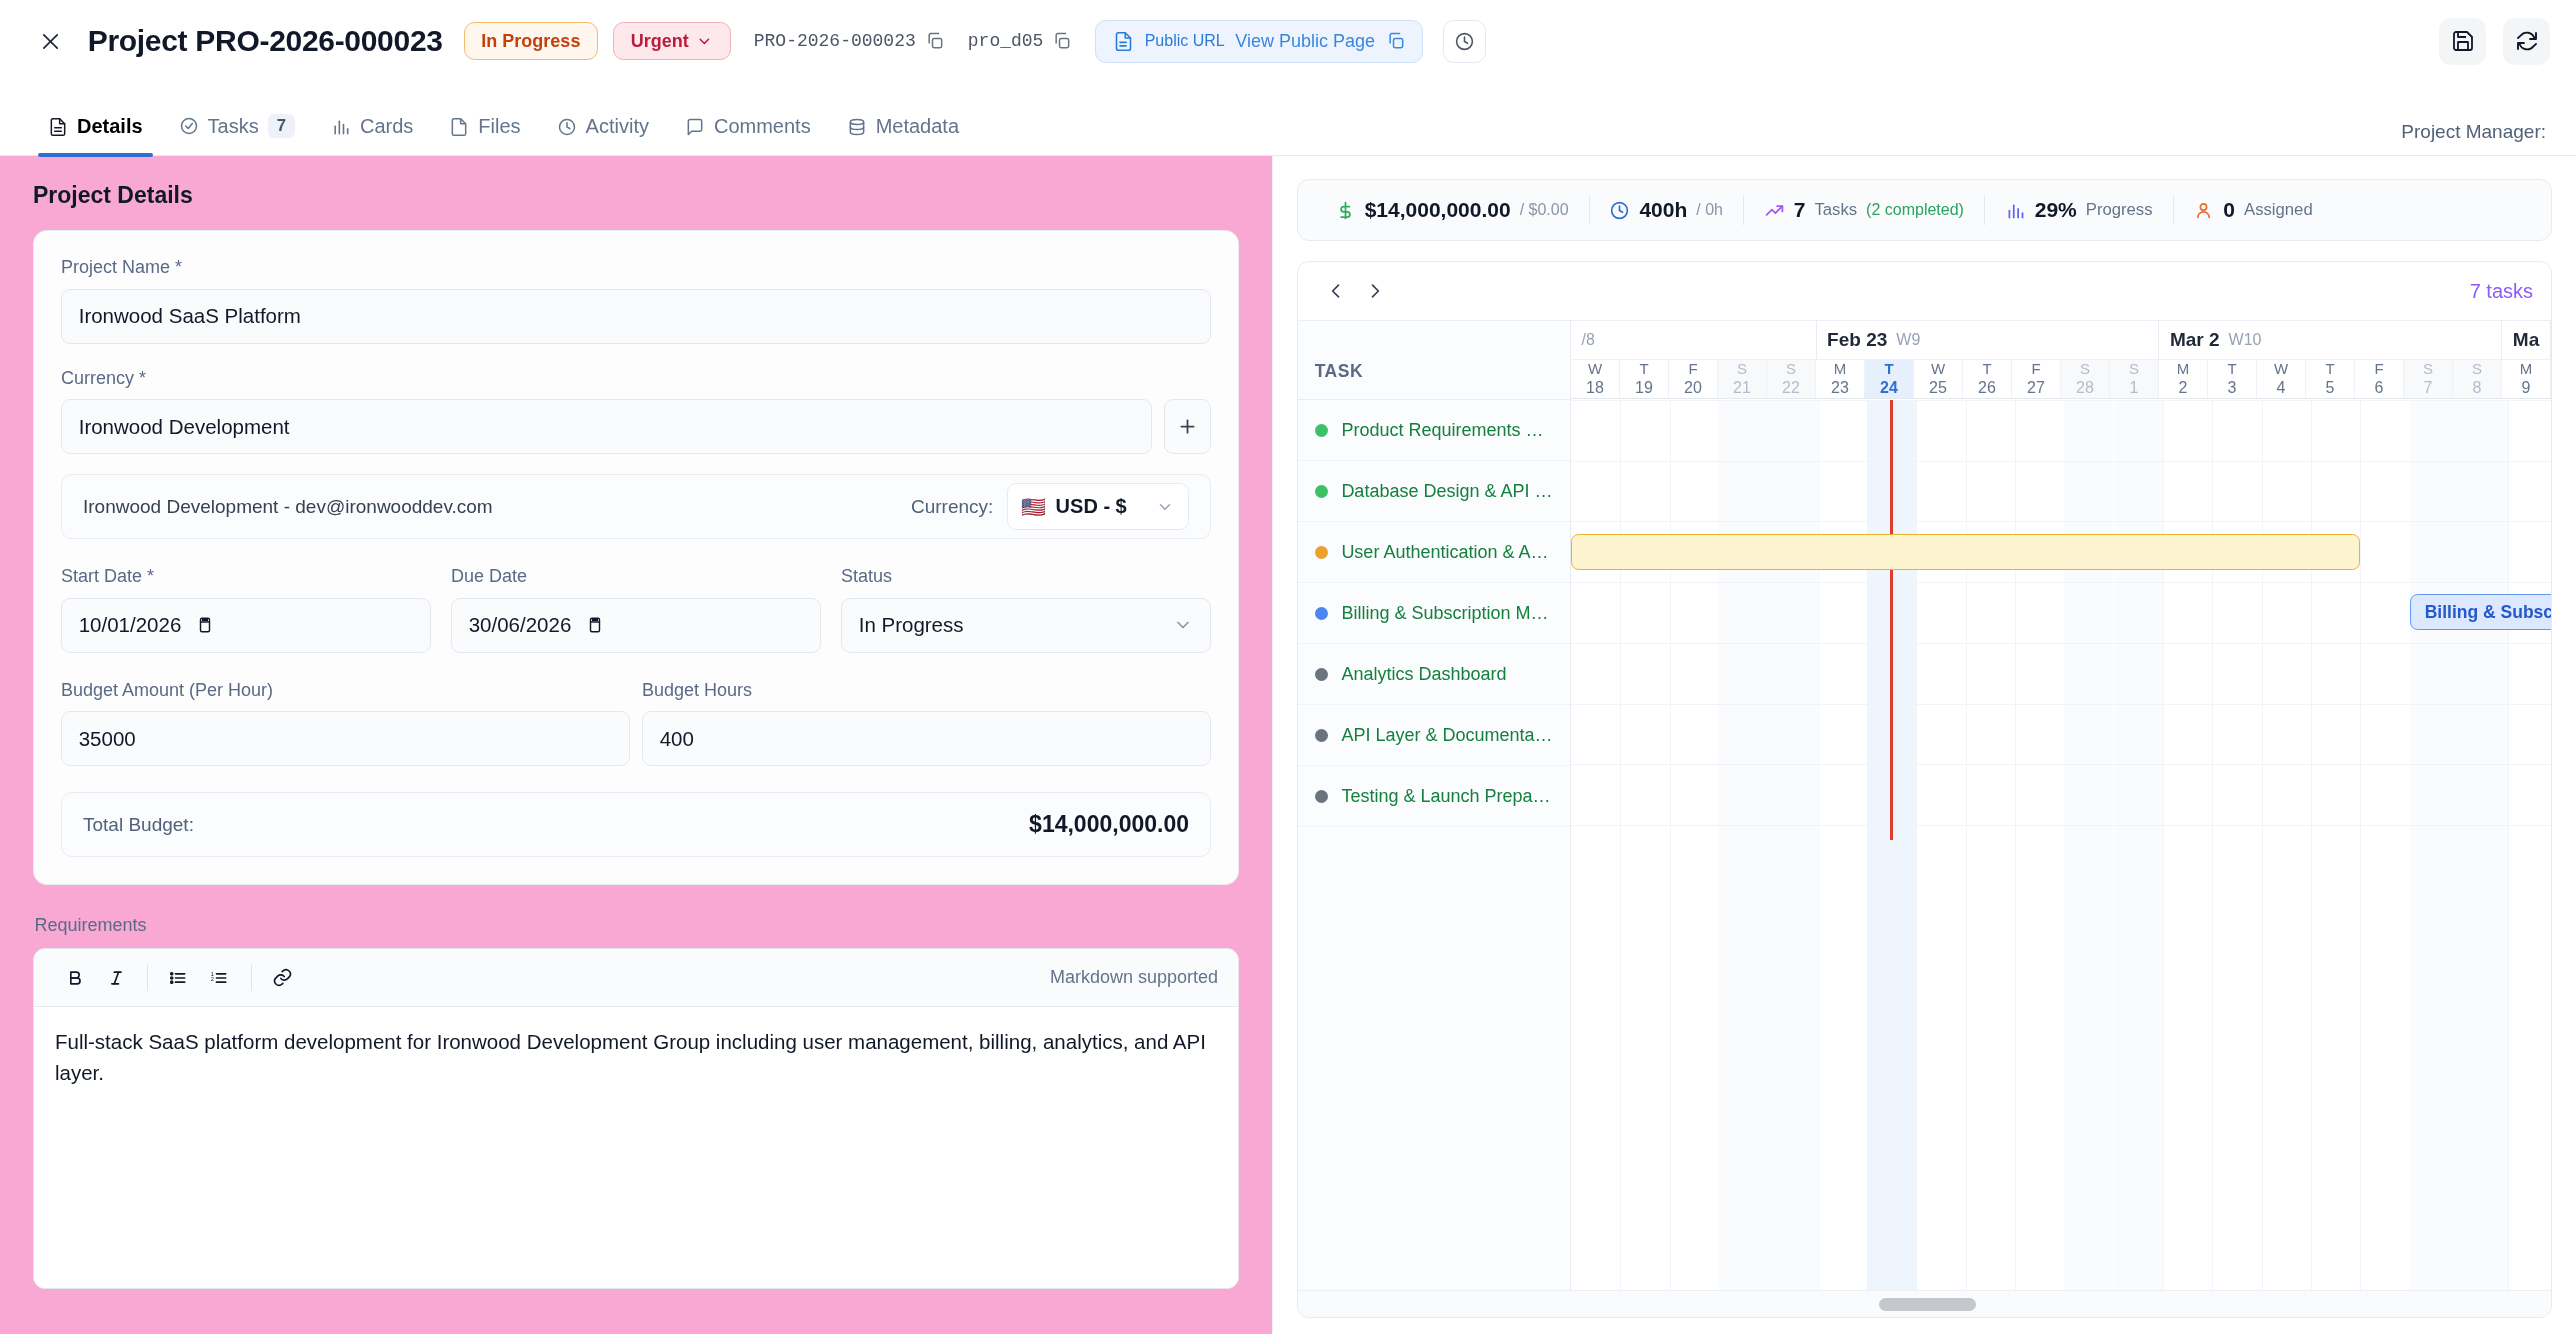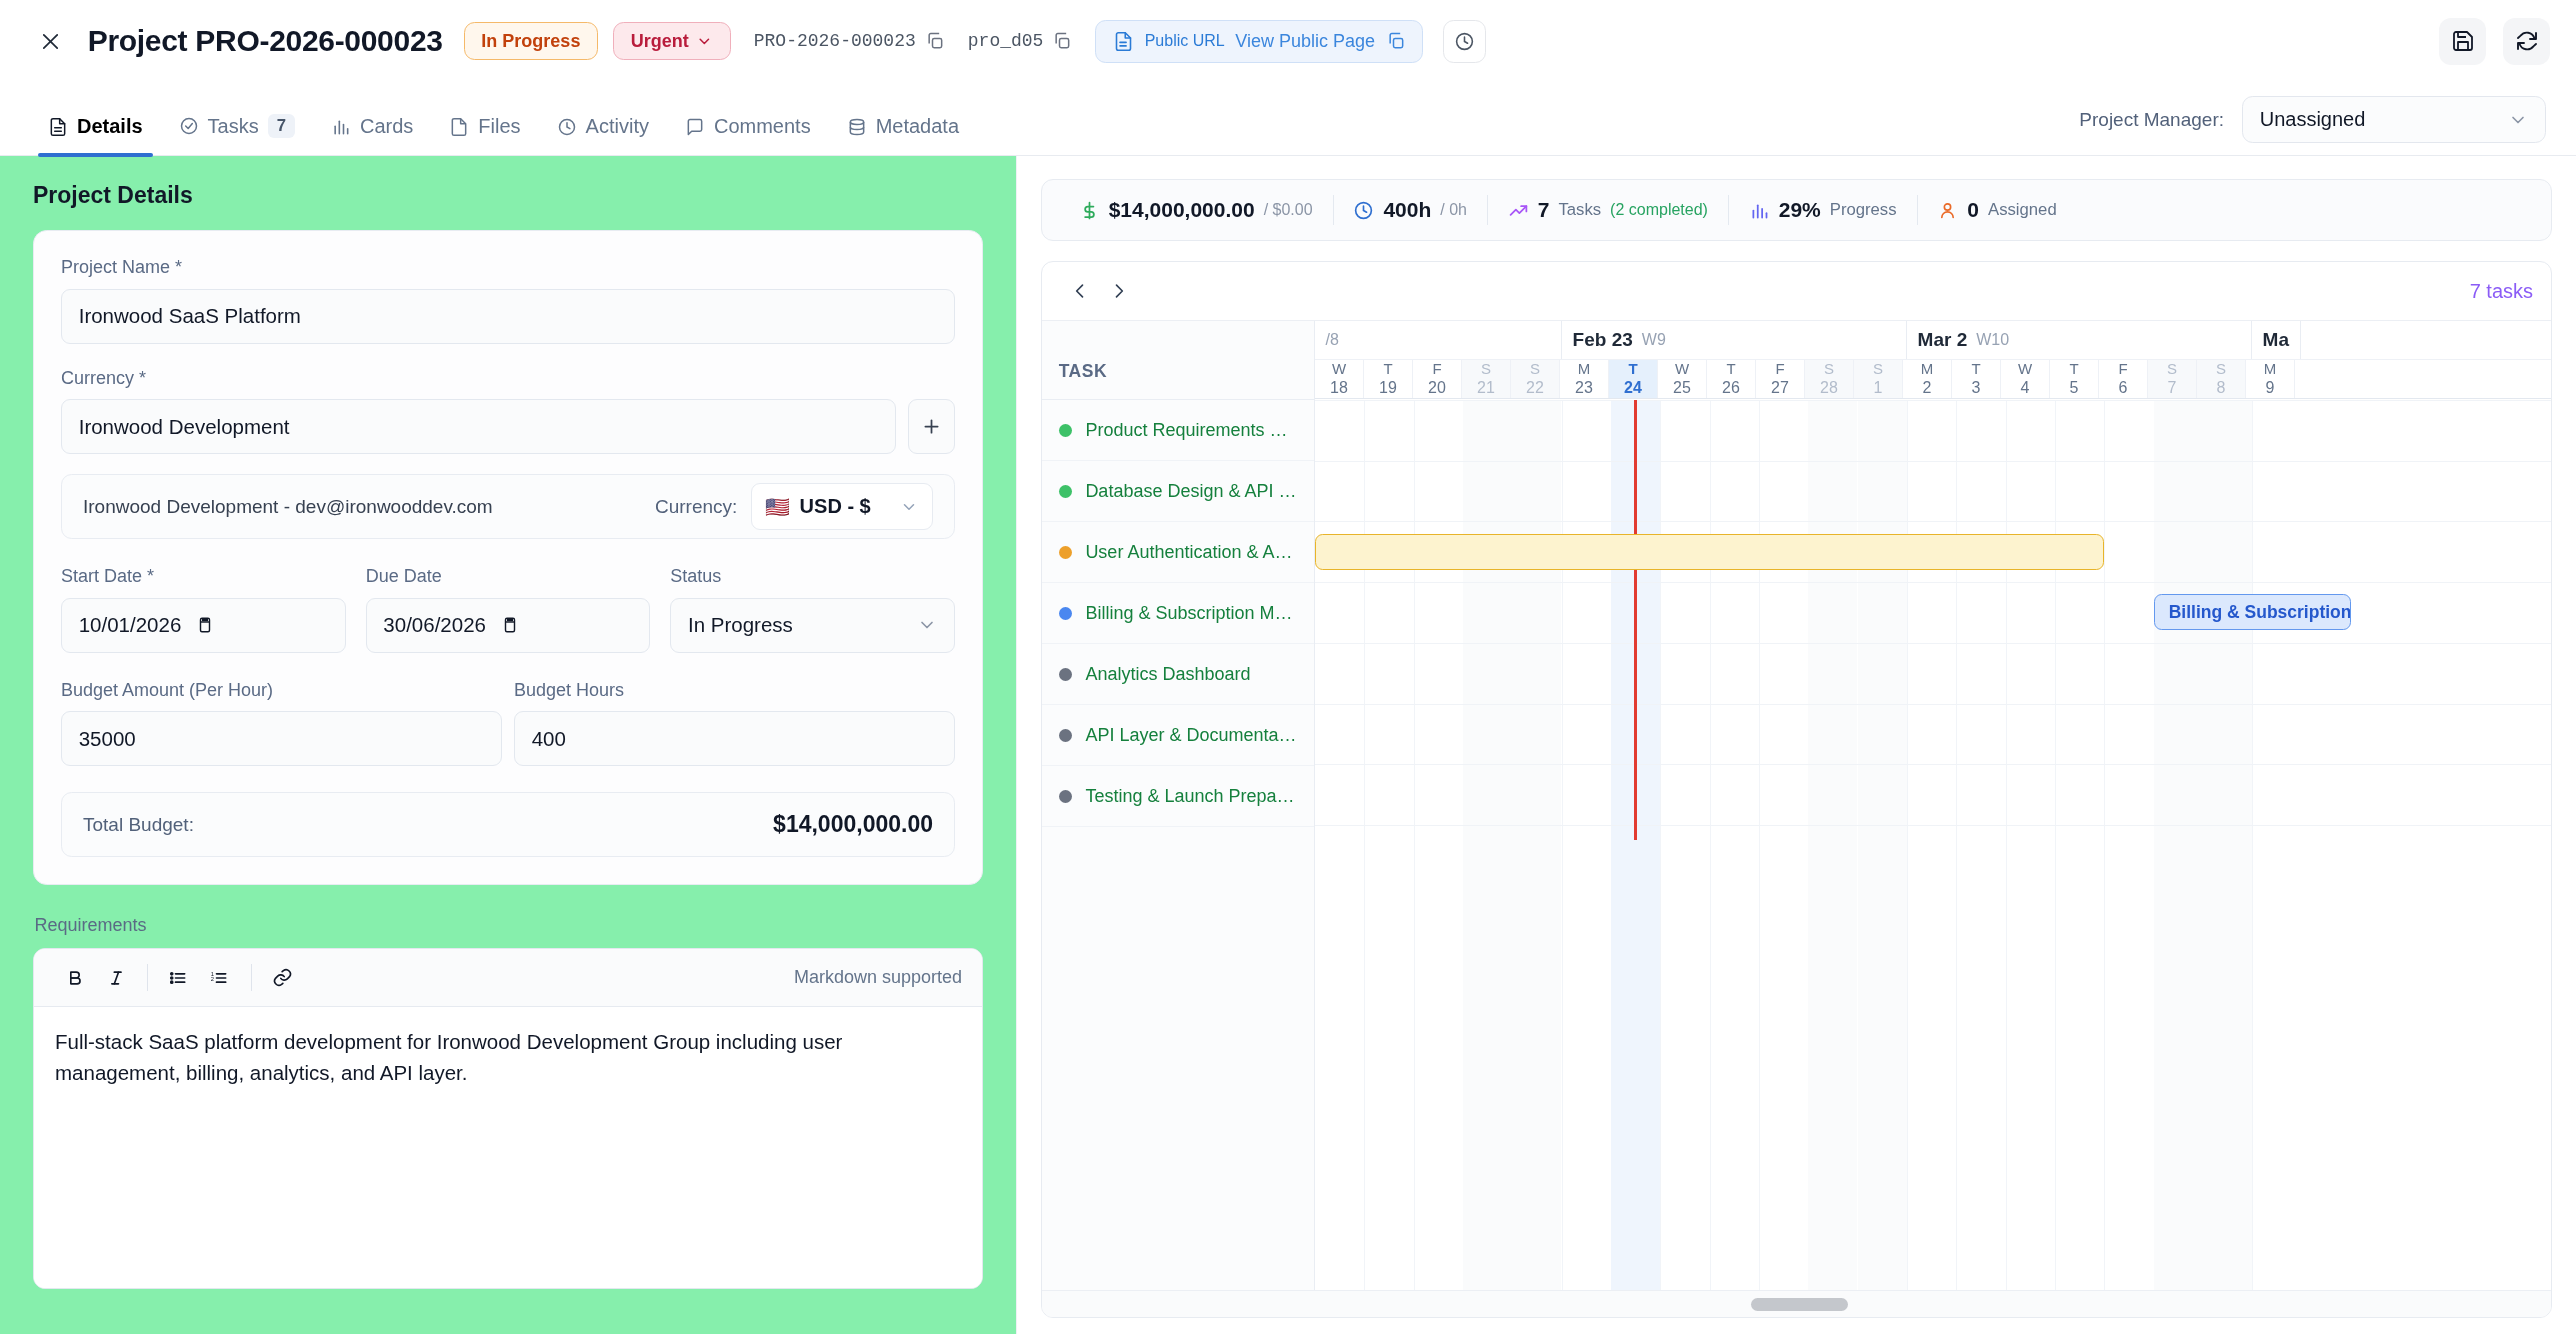--- a/index.html
+++ b/index.html
@@ -86,21 +86,21 @@
   .pm-label{font-size:19px;color:#52617a;}
   .pm-select{
     width:304px;height:47px;border:0.8px solid #e3e7ee;border-radius:10.6px;background:#fbfcfd;
     display:flex;align-items:center;justify-content:space-between;padding:0 16.7px;
     font-size:20px;color:#111827;cursor:pointer;
   }
 
   
   .body{ display:flex; height:calc(1334px - 83px - 73px); }
   .left{
-    width:1017px;border-right:1.5px solid #eef1f5;padding:26px 33px 0 33px;overflow:hidden;background:#86efac;
+    width:1273px;border-right:1.5px solid #eef1f5;padding:26px 33px 0 33px;overflow:hidden;background:#f9a8d4;
   }
   .right{ flex:1;padding:23px 24px 0 24px;background:#fff;overflow:hidden;}
 
   .section-title{font-size:23px;font-weight:700;color:#111827;margin-bottom:21px;}
 
   .card{
     border:0.8px solid #e8ecf2;border-radius:13.7px;background:#fdfdfe;padding:26px 27px 27px 27px;
   }
   .field-label{font-size:18px;color:#5a6a85;margin-bottom:10.6px;display:block;}
   .input{
@@ -396,28 +396,20 @@
               <path d="M4 6v12c0 1.7 3.6 3 8 3s8-1.3 8-3V6"></path>
               <path d="M4 12c0 1.7 3.6 3 8 3s8-1.3 8-3"></path>
             </svg>
         </span>
         <span>Metadata</span>
       </div>
     </div>
 
     <div class="pm-wrap">
       <span class="pm-label">Project Manager:</span>
-      <div class="pm-select">
-        <span>Unassigned</span>
-        <span>
-          <svg width="20" height="20" viewBox="0 0 24 24" fill="none" stroke="#8b95a6" stroke-width="2" stroke-linecap="round" stroke-linejoin="round">
-              <polyline points="6 9 12 15 18 9"></polyline>
-            </svg>
-        </span>
-      </div>
     </div>
   </div>
 
   <div class="body">
 
     <div class="left">
       <div class="section-title">Project Details</div>
 
       <div class="card">
 

